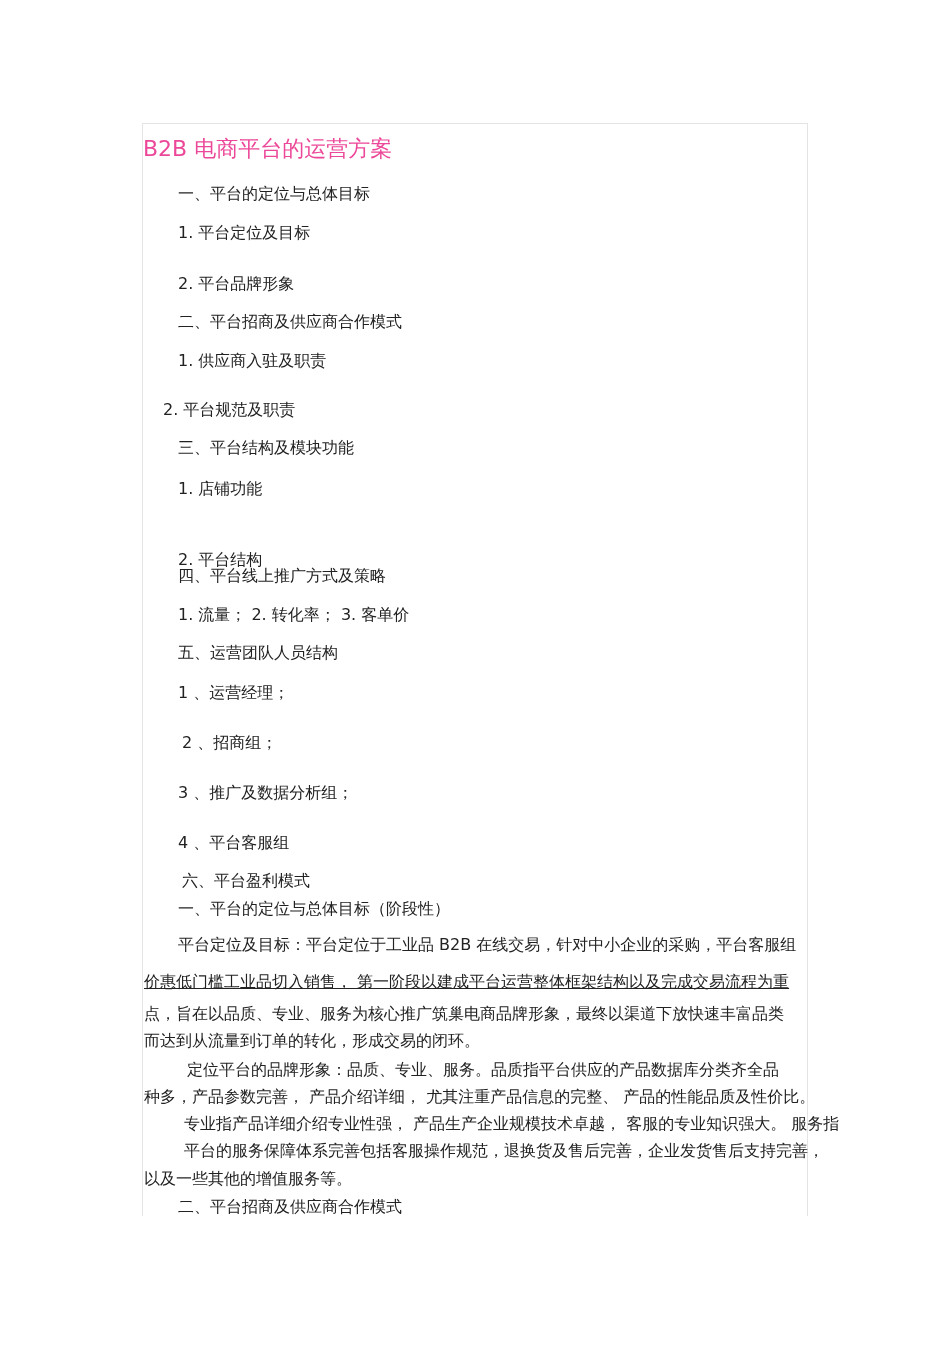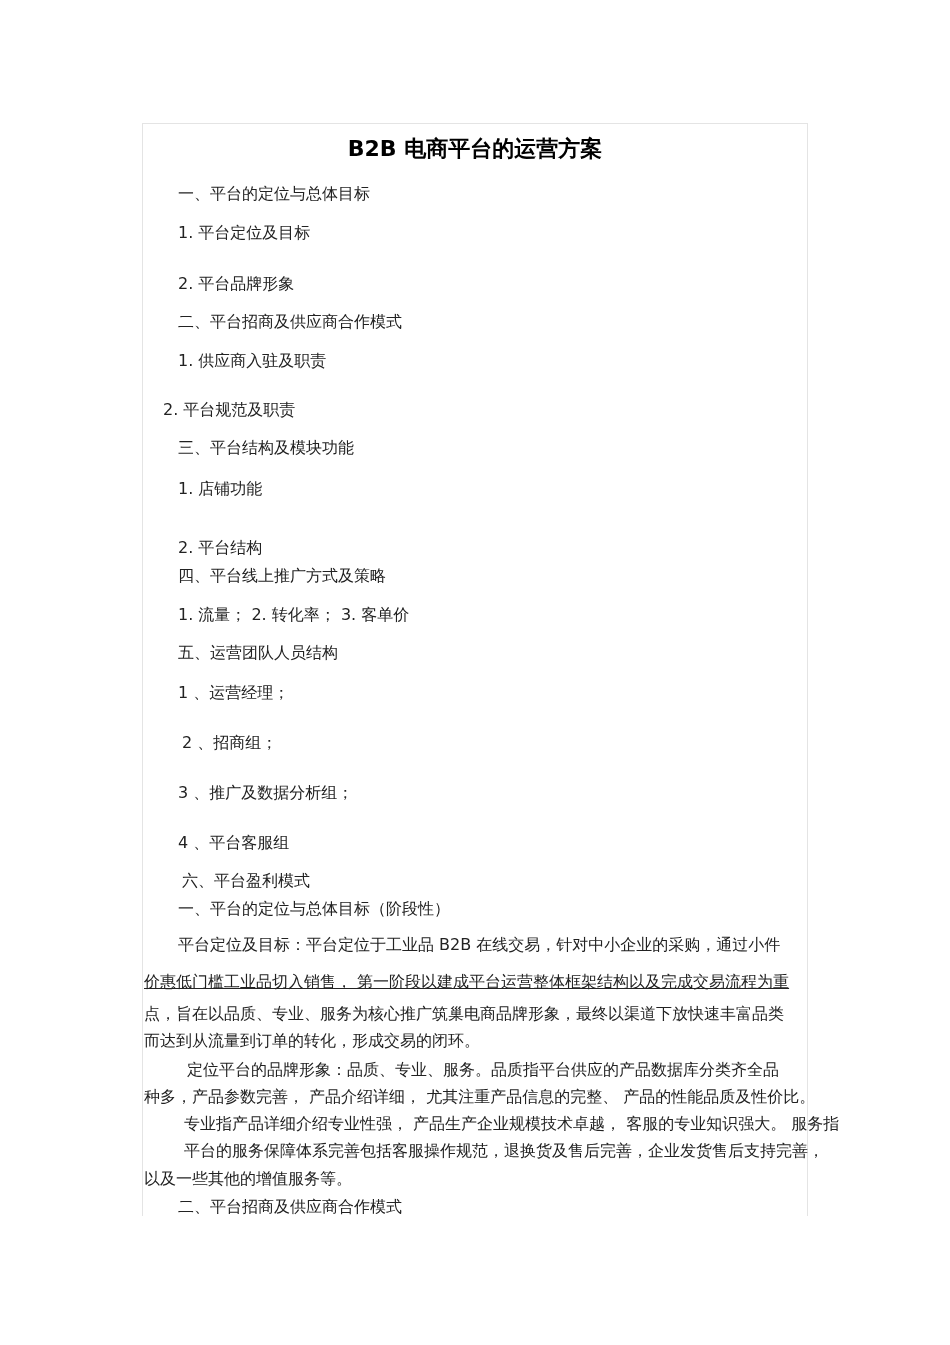--- a/index.html
+++ b/index.html
@@ -1,51 +1,51 @@
 <!DOCTYPE html>
 <html><head>
 <meta charset="utf-8">
 <style>
   html, body { margin: 0; padding: 0; background: #ffffff; }
   body { width: 950px; height: 1345px; position: relative; overflow: hidden;
          font-family: "DejaVu Sans", "Liberation Sans", sans-serif; color: #222; }
   .page { position: absolute; left: 142px; top: 123px; width: 664px; height: 1092px;
           border-left: 1px solid #e4e4e4; border-right: 1px solid #e4e4e4; border-top: 1px solid #e4e4e4; }
   .line { position: absolute; white-space: nowrap; font-size: 16px; line-height: 18px; color: #222; }
-  .title { position: absolute; left: 0; width: 664px; top: 11px; text-align: center;
-           font-size: 22px; line-height: 28px; color: #000000; font-weight: bold; }
+  .title { position: absolute; left: 0; width: 664px; top: 11px; text-align: left;
+           font-size: 22px; line-height: 28px; color: #ec4899; }
 </style>
 </head>
 <body>
 
 <div class="page">
   <div class="title">B2B   电商平台的运营方案</div>
 
   <div id="outline">
       <div class="line" style="left: 35px; top: 61px;">一、平台的定位与总体目标</div>
       <div class="line" style="left: 35px; top: 100px;">1.   平台定位及目标</div>
       <div class="line" style="left: 35px; top: 151px;">2.   平台品牌形象</div>
       <div class="line" style="left: 35px; top: 189px;">二、平台招商及供应商合作模式</div>
       <div class="line" style="left: 35px; top: 228px;">1. 供应商入驻及职责</div>
       <div class="line" style="left: 20px; top: 277px;">2. 平台规范及职责</div>
       <div class="line" style="left: 35px; top: 315px;">三、平台结构及模块功能</div>
       <div class="line" style="left: 35px; top: 356px;">1.   店铺功能</div>
-      <div class="line" style="left: 35px; top: 415px; text-align: center;">2.   平台结构</div>
+      <div class="line" style="left: 35px; top: 427px; text-align: center;">2.   平台结构</div>
       <div class="line" style="left: 35px; top: 443px;">四、平台线上推广方式及策略</div>
       <div class="line" style="left: 35px; top: 482px;">1.   流量；  2. 转化率；   3. 客单价</div>
       <div class="line" style="left: 35px; top: 520px;">五、运营团队人员结构</div>
       <div class="line" style="left: 35px; top: 560px;">1 、运营经理；</div>
       <div class="line" style="left: 39px; top: 610px;">2 、招商组；</div>
       <div class="line" style="left: 35px; top: 660px;">3 、推广及数据分析组；</div>
       <div class="line" style="left: 35px; top: 710px;">4 、平台客服组</div>
       <div class="line" style="left: 39px; top: 749px; font-family: Liberation Mono, monospace;">六、平台盈利模式</div>
       <div class="line" style="left: 35px; top: 776px;">一、平台的定位与总体目标（阶段性）</div>
     </div>
   <div id="body">
-      <div class="line" style="left: 35px; top: 812px;">平台定位及目标：平台定位于工业品      B2B   在线交易，针对中小企业的采购，通过小件</div>
+      <div class="line" style="left: 35px; top: 812px;">平台定位及目标：平台定位于工业品      B2B   在线交易，针对中小企业的采购，平台客服组</div>
       <div class="line" style="left: 1px; top: 849px; text-decoration: underline;">价惠低门槛工业品切入销售，    第一阶段以建成平台运营整体框架结构以及完成交易流程为重</div>
       <div class="line" style="left: 1px; top: 881px;">点，旨在以品质、专业、服务为核心推广筑巢电商品牌形象，最终以渠道下放快速丰富品类</div>
       <div class="line" style="left: 1px; top: 908px;">而达到从流量到订单的转化，形成交易的闭环。</div>
       <div class="line" style="left: 44px; top: 937px;">定位平台的品牌形象：品质、专业、服务。品质指平台供应的产品数据库分类齐全品</div>
       <div class="line" style="left: 1px; top: 964px;">种多，产品参数完善，   产品介绍详细，  尤其注重产品信息的完整、     产品的性能品质及性价比。</div>
       <div class="line" style="left: 1px; top: 991px; padding-left: 40px;">专业指产品详细介绍专业性强，       产品生产企业规模技术卓越，       客服的专业知识强大。    服务指</div>
       <div class="line" style="left: 1px; top: 1018px; padding-left: 40px;">平台的服务保障体系完善包括客服操作规范，退换货及售后完善，企业发货售后支持完善，</div>
       <div class="line" style="left: 1px; top: 1046px;">以及一些其他的增值服务等。</div>
       <div class="line" style="left: 35px; top: 1074px;">二、平台招商及供应商合作模式</div>
     </div>

